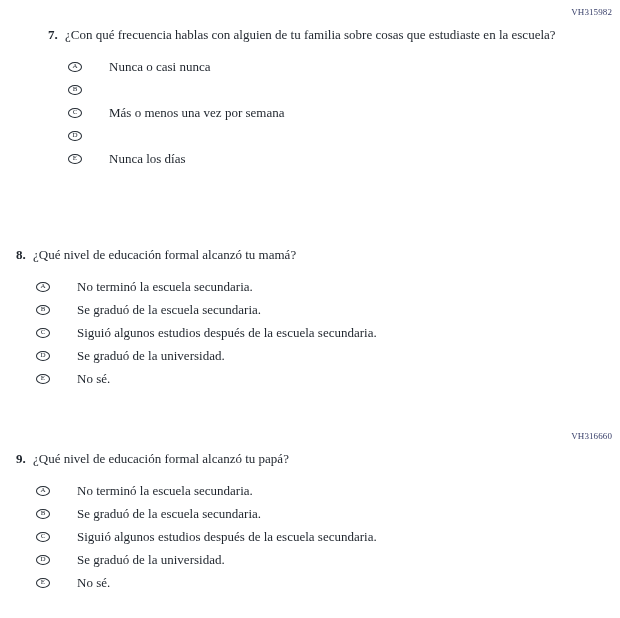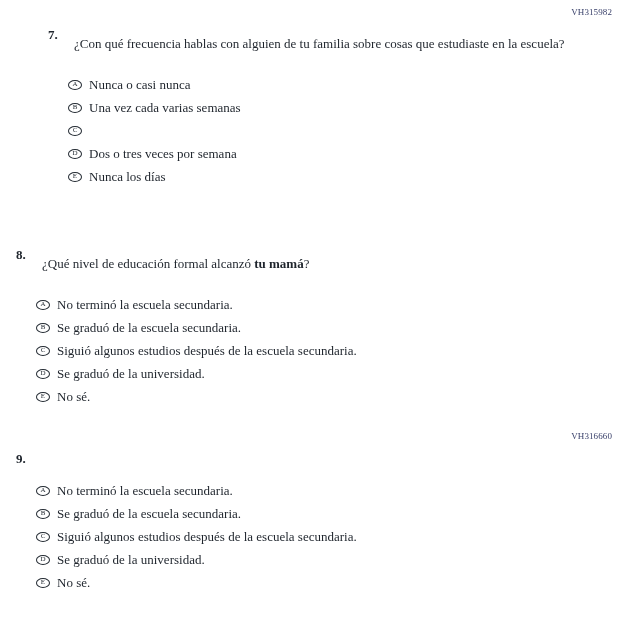--- a/index.html
+++ b/index.html
@@ -36,23 +36,23 @@
     font-size: 13px;
     line-height: 16px;
   }
   .qnum {
     font-weight: bold;
     width: 17px;
     flex: none;
   }
   .qprompt {
     width: 512px;
-    margin: 9px;
-  }
-  .qprompt b { font-weight: bold; }
+    margin: 0;
+  }
+  .qprompt b { font-weight: normal; }
   .options {
     list-style: none;
     margin: 12px 0 0 0;
     padding: 0 0 0 20px;
   }
   .option {
     height: 23px;
     display: flex;
     align-items: center;
   }
@@ -69,20 +69,21 @@
     flex: none;
   }
   .bletter {
     font-size: 7px;
     line-height: 1;
     color: #242b33;
   }
   .olabel {
     font-size: 13px;
     line-height: 16px;
+    margin-left: 20px;
   }
 </style>
 </head>
 <body>
 
 <div class="page">
 
   <section class="question q7">
     <div class="code">VH315982</div>
     <div class="qheader">
@@ -93,32 +94,31 @@
       <li class="option">
         <span class="bubble">
             <span class="bletter">A</span>
           </span>
         <span class="olabel">Nunca o casi nunca</span>
       </li>
       <li class="option">
         <span class="bubble">
             <span class="bletter">B</span>
           </span>
-        <span class="olabel">Una vez cada varias semanas</span>
       </li>
       <li class="option">
         <span class="bubble">
             <span class="bletter">C</span>
           </span>
+        <span class="olabel">Más o menos una vez por semana</span>
       </li>
       <li class="option">
         <span class="bubble">
             <span class="bletter">D</span>
           </span>
-        <span class="olabel">Dos o tres veces por semana</span>
       </li>
       <li class="option">
         <span class="bubble">
             <span class="bletter">E</span>
           </span>
         <span class="olabel">Nunca los días</span>
       </li>
     </ul>
   </section>
 
@@ -158,20 +158,21 @@
           </span>
         <span class="olabel">No sé.</span>
       </li>
     </ul>
   </section>
 
   <section class="question q9">
     <div class="code">VH316660</div>
     <div class="qheader">
       <span class="qnum">9.</span>
+      <p class="qprompt"><span>¿Qué nivel de educación formal alcanzó </span><b>tu papá</b><span>?</span></p>
     </div>
     <ul class="options">
       <li class="option">
         <span class="bubble">
             <span class="bletter">A</span>
           </span>
         <span class="olabel">No terminó la escuela secundaria.</span>
       </li>
       <li class="option">
         <span class="bubble">

